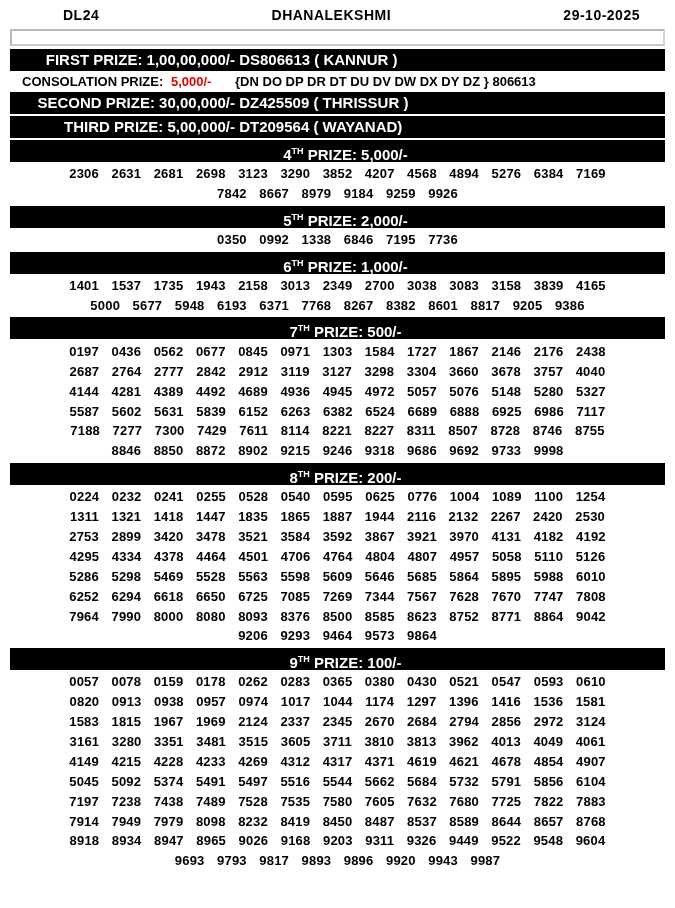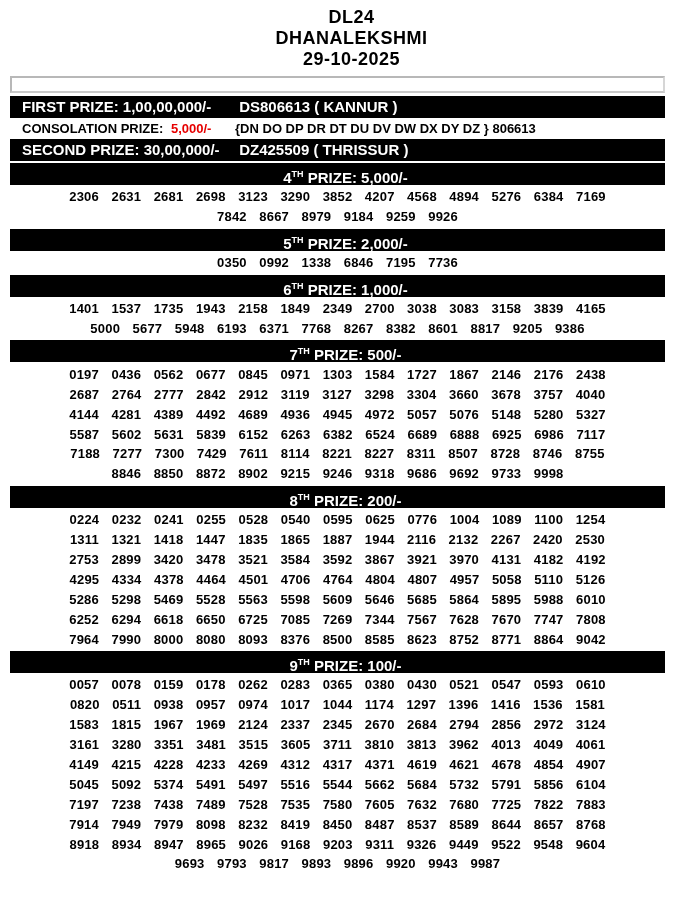--- a/index.html
+++ b/index.html
@@ -5,35 +5,35 @@
   html, body { margin:0; padding:0; background:#ffffff; }
   body {
     width:675px; height:908px; overflow:hidden;
     font-family:"Liberation Sans", sans-serif;
     font-weight:bold; color:#000;
   }
   .page { width:675px; height:908px; box-sizing:border-box; }
 
   .header {
     display:flex; align-items:center; justify-content:space-between;
-    padding:7px 35px 3px 63px; font-size:18px; letter-spacing:0.5px;flex-direction:column;
+    padding:7px 35px 3px 63px; font-size:14px; letter-spacing:0.5px;
   }
   .header .title { letter-spacing:0.5px; }
 
   .blank-strip {
     margin:3px 10px; height:13px; background:#fff;
     border:2px solid #b8b8b8; border-right-color:#d6d6d6; border-bottom-color:#c9c9c9;
   }
 
   .band {
     margin:2px 10px; background:#000; color:#fff;
     height:22px; line-height:22px; font-size:15px;
     padding-left:12px; white-space:nowrap; overflow:hidden;
   }
-  .band .label { display:inline-block; min-width:213px; }
+  .band .label { display:inline-block; min-width:213px;text-align:right; }
   .band.center { text-align:center; padding-left:16px; }
   .band sup { font-size:9px; vertical-align:6px; letter-spacing:0; }
 
   .consolation {
     margin:0 10px; height:17px; line-height:17px;
     font-size:13px; padding-left:12px; white-space:nowrap;
   }
   .consolation .amount { margin:0 6px 0 4px; }
   .consolation .series { margin-left:14px; }
 
@@ -65,20 +65,24 @@
     <span>CONSOLATION PRIZE:</span>
     <span class="amount" style="color: rgb(230, 0, 0);">5,000/-</span>
     <span class="series">{DN DO DP DR DT DU DV DW DX DY DZ } 806613</span>
   </div>
 
   <div class="band">
     <span class="label">SECOND PRIZE: 30,00,000/-</span>
     <span>DZ425509 ( THRISSUR )</span>
   </div>
 
+  <div class="band">
+    <span class="label">THIRD PRIZE: 5,00,000/-</span>
+    <span>DT209564 ( WAYANAD)</span>
+  </div>
 
   <div id="sections">
       <div class="band center"><span>4</span><sup>TH</sup><span> PRIZE: 5,000/-</span></div>
       <div class="num-row">
         <span class="num">2306</span>
         <span class="num">2631</span>
         <span class="num">2681</span>
         <span class="num">2698</span>
         <span class="num">3123</span>
         <span class="num">3290</span>
@@ -107,21 +111,21 @@
         <span class="num">7195</span>
         <span class="num">7736</span>
       </div>
       <div class="band center"><span>6</span><sup>TH</sup><span> PRIZE: 1,000/-</span></div>
       <div class="num-row">
         <span class="num">1401</span>
         <span class="num">1537</span>
         <span class="num">1735</span>
         <span class="num">1943</span>
         <span class="num">2158</span>
-        <span class="num">1849</span>
+        <span class="num">3013</span>
         <span class="num">2349</span>
         <span class="num">2700</span>
         <span class="num">3038</span>
         <span class="num">3083</span>
         <span class="num">3158</span>
         <span class="num">3839</span>
         <span class="num">4165</span>
       </div>
       <div class="num-row">
         <span class="num">5000</span>
@@ -325,39 +329,46 @@
         <span class="num">8093</span>
         <span class="num">8376</span>
         <span class="num">8500</span>
         <span class="num">8585</span>
         <span class="num">8623</span>
         <span class="num">8752</span>
         <span class="num">8771</span>
         <span class="num">8864</span>
         <span class="num">9042</span>
       </div>
+      <div class="num-row">
+        <span class="num">9206</span>
+        <span class="num">9293</span>
+        <span class="num">9464</span>
+        <span class="num">9573</span>
+        <span class="num">9864</span>
+      </div>
       <div class="band center"><span>9</span><sup>TH</sup><span> PRIZE: 100/-</span></div>
       <div class="num-row">
         <span class="num">0057</span>
         <span class="num">0078</span>
         <span class="num">0159</span>
         <span class="num">0178</span>
         <span class="num">0262</span>
         <span class="num">0283</span>
         <span class="num">0365</span>
         <span class="num">0380</span>
         <span class="num">0430</span>
         <span class="num">0521</span>
         <span class="num">0547</span>
         <span class="num">0593</span>
         <span class="num">0610</span>
       </div>
       <div class="num-row">
         <span class="num">0820</span>
-        <span class="num">0511</span>
+        <span class="num">0913</span>
         <span class="num">0938</span>
         <span class="num">0957</span>
         <span class="num">0974</span>
         <span class="num">1017</span>
         <span class="num">1044</span>
         <span class="num">1174</span>
         <span class="num">1297</span>
         <span class="num">1396</span>
         <span class="num">1416</span>
         <span class="num">1536</span>

